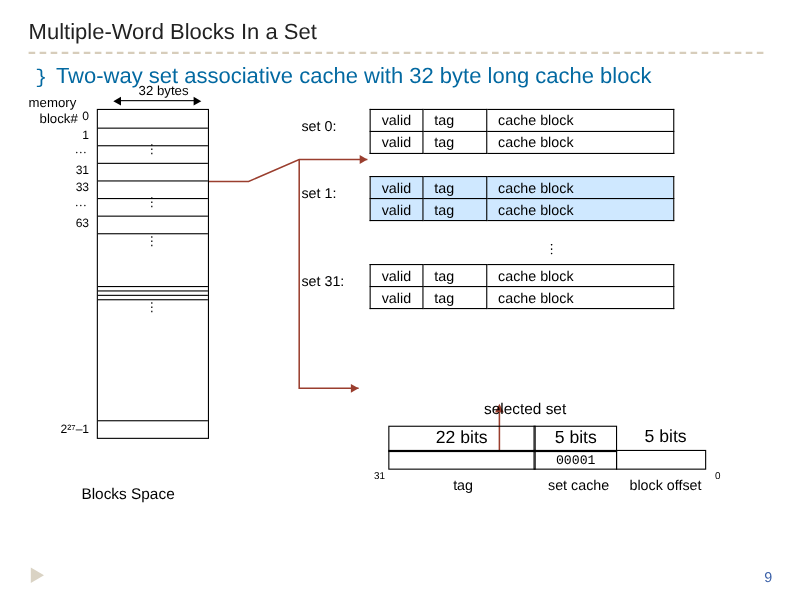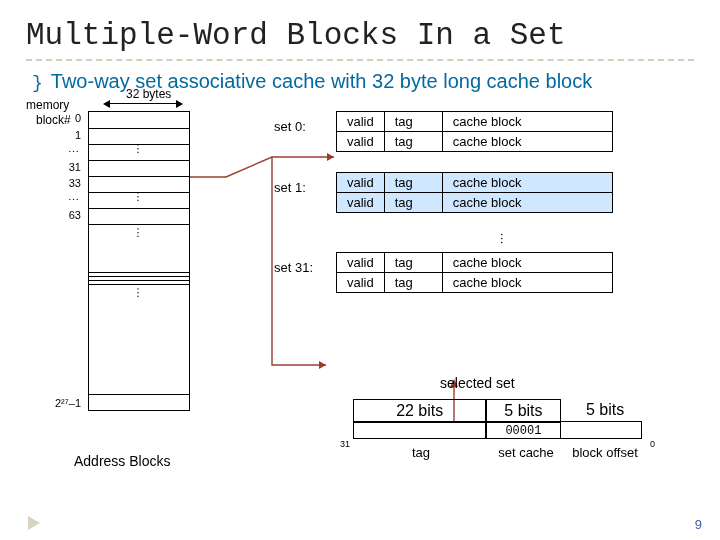--- a/index.html
+++ b/index.html
@@ -1,17 +1,17 @@
 <!DOCTYPE html>
 <html><head>
 <meta charset="utf-8">
 <style>
   *{box-sizing:border-box;margin:0;padding:0}
   body{font-family:Arial,Helvetica,sans-serif;font-size:13px;color:#000;background:#fff;width:720px;height:540px;position:relative;padding:18px 26px}
-  .title{font-size:31px;font-weight:400;font-family:Liberation Mono, monospace;color:#222;margin-bottom:6px}
+  .title{font-size:20px;font-weight:400;font-family:Liberation Sans, sans-serif;color:#222;margin-bottom:6px}
   .ruler{border:none;border-top:2px dashed #d7cdbb;margin-bottom:8px}
   .intro{font-size:20px;font-family:Arial;color:#0369a1;margin-left:6px;line-height:1.2}
   .bullet{font-family:'Courier New',monospace;font-size:18px;margin-right:8px}
   .stage{position:relative;width:666px;height:420px}
   
   .mem-wrap{position:absolute;left:0;top:6px;width:184px}
   .mem-box{border:1.5px solid #000;width:102px;margin-left:62px}
   .mem-row{height:16px;border-top:1px solid #000;font-size:11px;position:relative;text-align:center}
   .mem-row:first-child{border-top:none}
   .mem-row.dots{font-family:serif;letter-spacing:2px;line-height:6px}
@@ -94,21 +94,21 @@
       <div class="mem-row dots" style="height:48px;line-height:14px">⋮</div>
       <div class="mem-row thin"></div>
       <div class="mem-row thin"></div>
       <div class="mem-row thin"></div>
       <div class="mem-row dots" style="height:110px;line-height:14px">⋮</div>
       <div class="mem-row">
           <span class="mem-num" style="top:2px">2²⁷–1</span>
         </div>
     </div>
   </div>
-  <div class="addr-lbl">Address Blocks</div>
+  <div class="addr-lbl">Blocks Space</div>
 
   <svg class="conn" width="666" height="380">
     <path d="M164 82 L200 82 L246 62 L308 62" stroke="#9a3e2e" stroke-width="1.4" fill="none"></path>
     <polygon points="308,62 301,58 301,66" fill="#9a3e2e"></polygon>
     <path d="M246 62 L246 270 L300 270" stroke="#9a3e2e" stroke-width="1.4" fill="none"></path>
     <polygon points="300,270 293,266 293,274" fill="#9a3e2e"></polygon>
     <path d="M428 326 L428 286" stroke="#9a3e2e" stroke-width="1.4" fill="none"></path>
     <polygon points="428,284 424,292 432,292" fill="#9a3e2e"></polygon>
   </svg>
 

